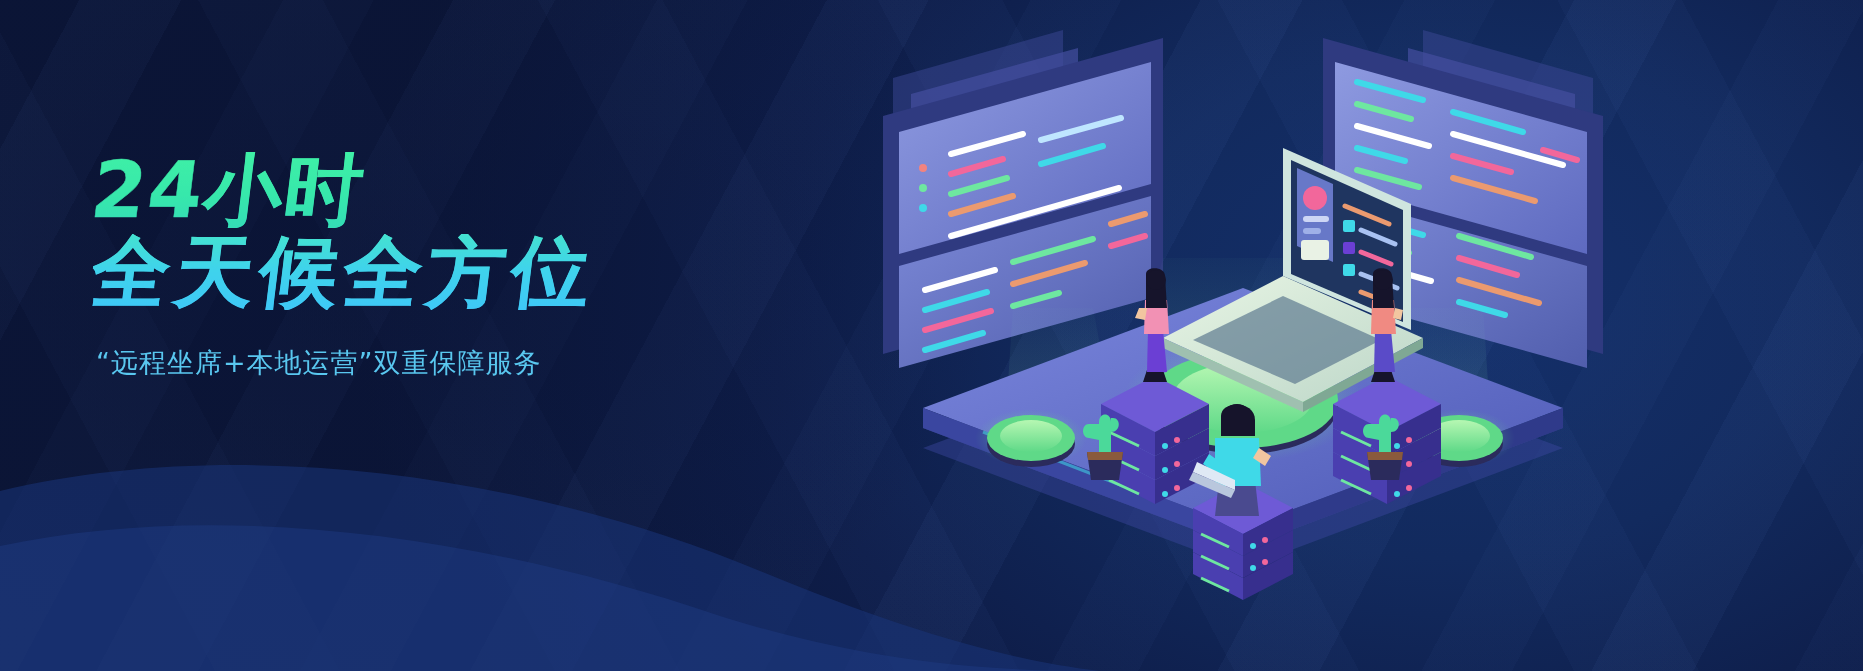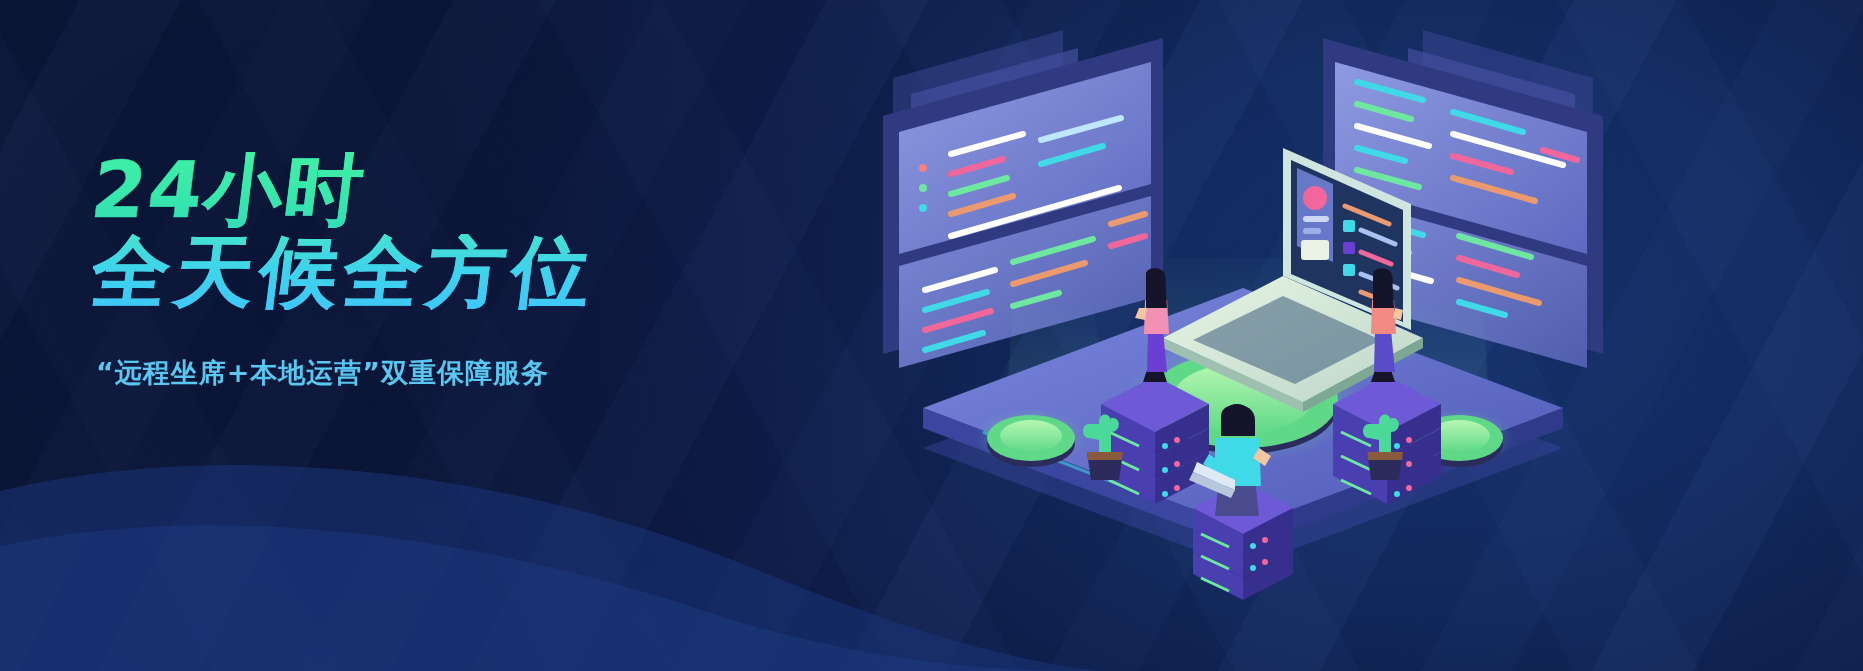--- a/index.html
+++ b/index.html
@@ -33,22 +33,22 @@
     font-family:"DejaVu Sans","Liberation Sans",sans-serif;
     transform:skewX(-7deg);
     -webkit-text-stroke:0.5px transparent;
   }
   .hl1{background:linear-gradient(180deg,#3ff0a6 0%,#37e8ab 55%,#34ddb6 100%);
        -webkit-background-clip:text;background-clip:text;color:transparent;}
   .hl2{margin-top:6px;
        background:linear-gradient(180deg,#44e2d0 0%,#3fd3ec 48%,#3ec8f7 100%);
        -webkit-background-clip:text;background-clip:text;color:transparent;
        letter-spacing:6px;}
-  .subtitle{margin:44px 0 0 4px;font-size:27px;color:#59c7ef;letter-spacing:1px;
-            font-family:"DejaVu Sans","Liberation Sans",sans-serif;font-weight:700;}
+  .subtitle{margin:34px 0 0 4px;font-size:27px;color:#59c7ef;letter-spacing:1px;
+            font-family:"DejaVu Sans","Liberation Sans",sans-serif;font-weight:400;}
 
   .art{position:absolute;right:240px;top:8px;width:760px;height:660px;}
 </style>
 </head>
 <body>
 
 <div class="banner">
 
   <div class="stripes"></div>
   <div class="stripes2"></div>

